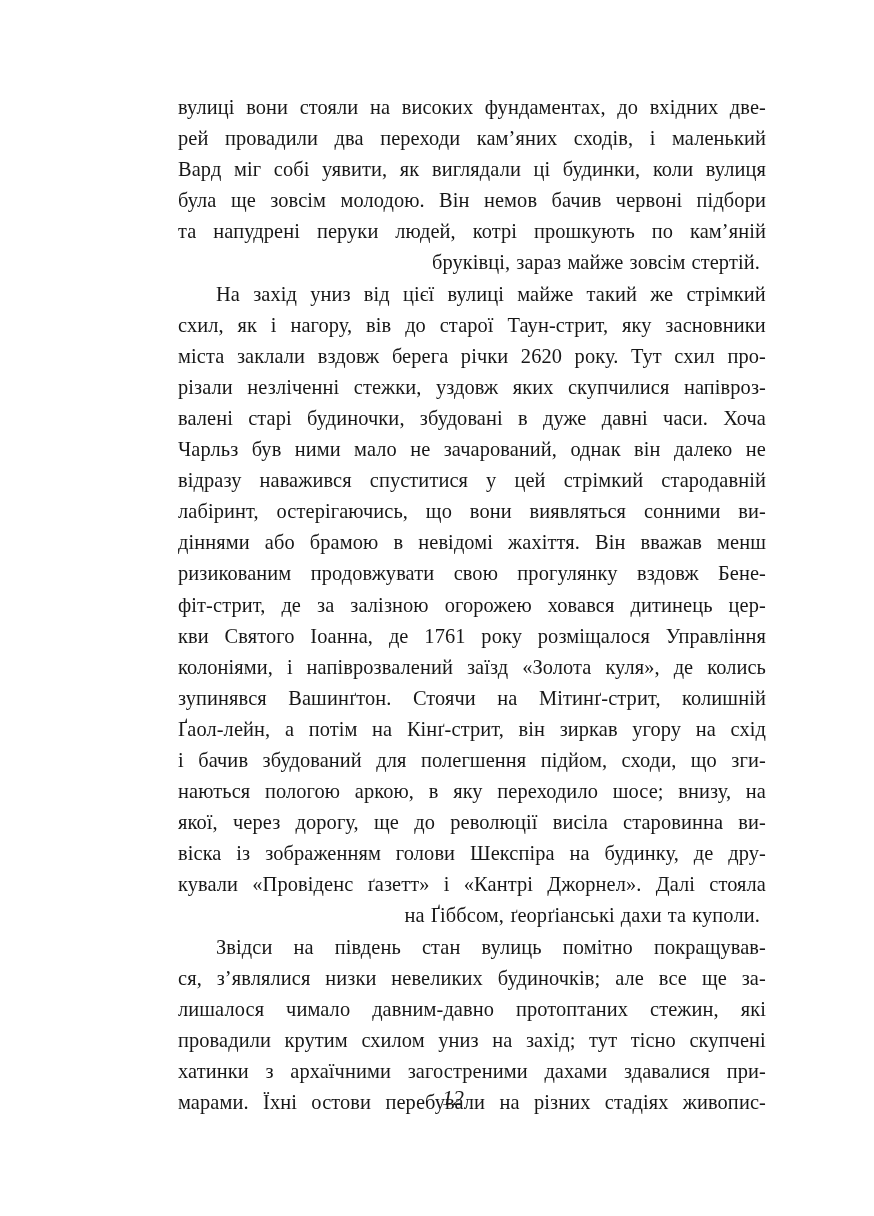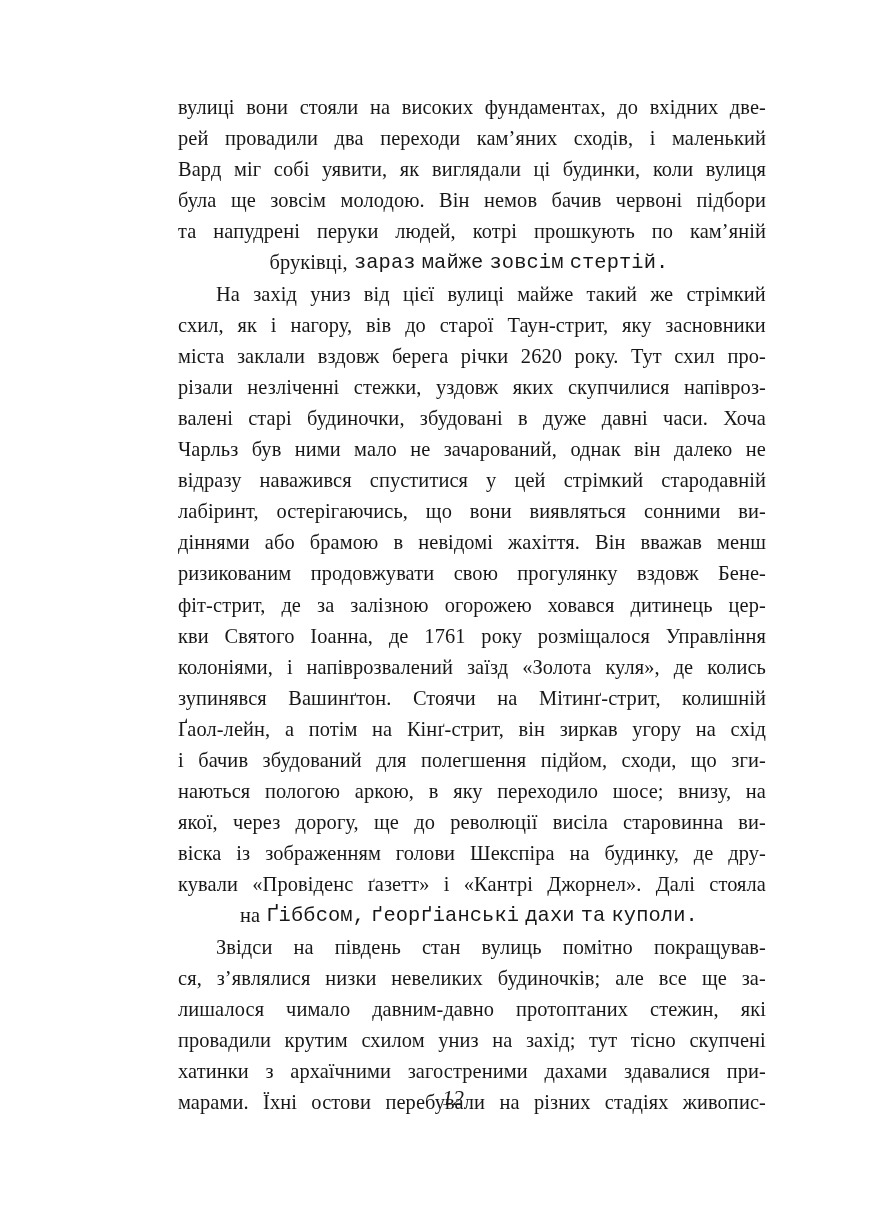--- a/index.html
+++ b/index.html
@@ -44,25 +44,24 @@
     letter-spacing: 0.1px;
   }
 
   
   .line.justify {
     justify-content: space-between;
     text-align: right;
   }
   
   .line.last {
-    justify-content: center;
+    justify-content: flex-end;
   }
   .line.last .w + .w {
     margin-left: 0;
-    font-family: Liberation Mono, monospace;
   }
   .line.last .w {
     margin-right: 0.30em;
   }
 
   
   .line.indent {
     padding-left: 38px;
     width: 550px;
   }

